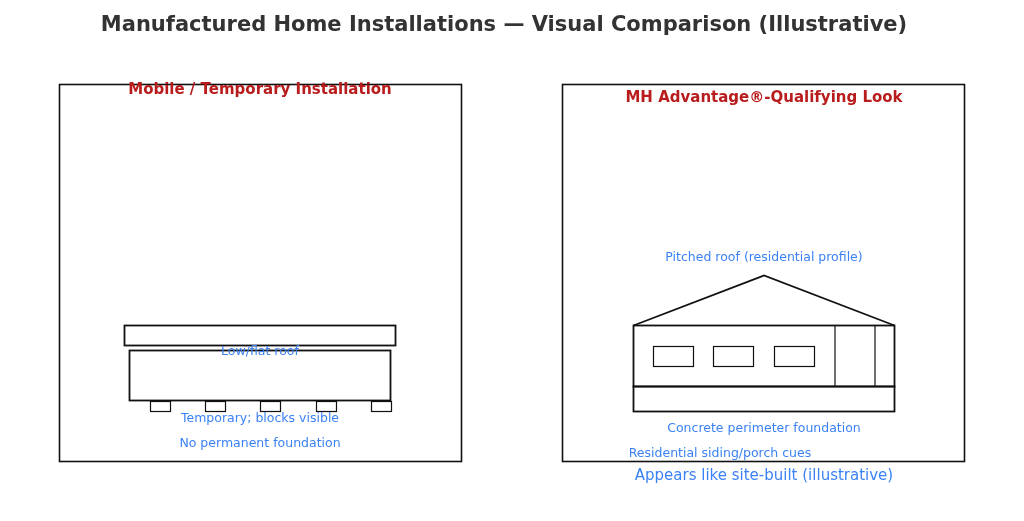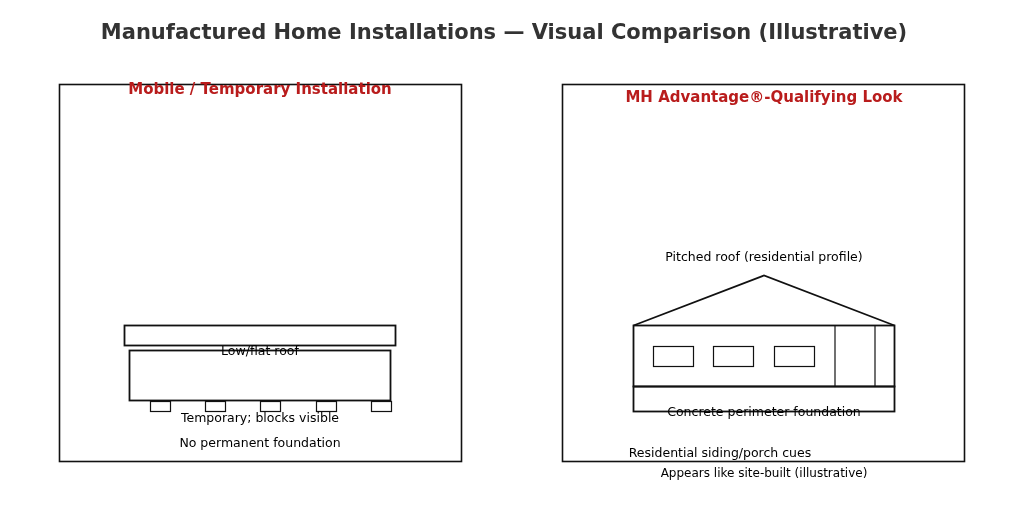--- a/index.html
+++ b/index.html
@@ -1,20 +1,20 @@
 <!DOCTYPE html>
 <html><head>
 <meta charset="utf-8">
 <style>
   html, body { margin: 0; padding: 0; background: #ffffff; }
   body { width: 1024px; height: 521px; position: relative; overflow: hidden; font-family: "DejaVu Sans", sans-serif; color: #333333; }
-  .title { position: absolute; left: 0; top: 12px; width: 1008px; text-align: center; font-size: 21px; font-weight: bold; color: #333333; margin-top: 8px; }
+  .title { position: absolute; left: 0; top: 12px; width: 1008px; text-align: center; font-size: 21px; font-weight: bold; color: #333333; }
   svg { position: absolute; left: 0; top: 0; }
-  .lbl { position: absolute; text-align: center; font-size: 12.5px; color: #000000; white-space: nowrap; transform: translateX(-50%); }
-  .small { font-size: 12px; }
+  .lbl { position: absolute; text-align: center; font-size: 12.5px; color: #3b82f6; white-space: nowrap; transform: translateX(-50%); }
+  .small { font-size: 15px; }
   .ptitle { position: absolute; text-align: center; font-size: 15px; font-weight: bold; color: #b91c1c; white-space: nowrap; transform: translateX(-50%); background: transparent; }
 </style>
 </head>
 <body>
 
 <div class="title">Manufactured Home Installations — Visual Comparison (Illustrative)</div>
 
 <svg width="1024" height="521" viewBox="0 0 1024 521">
 
   <rect x="59.5" y="84.5" width="402" height="377" fill="none" stroke="#111" stroke-width="1.6"></rect>
@@ -50,15 +50,15 @@
 </svg>
 
 <div class="ptitle" style="left:260px; top:80px;">Mobile / Temporary Installation</div>
 <div class="ptitle" style="left:764px; top:88px;">MH Advantage®-Qualifying Look</div>
 
 <div class="lbl" style="left:260px; top:299px;margin-top:44px;">Low/flat roof</div>
 <div class="lbl" style="left:260px; top:410px;">Temporary; blocks visible</div>
 <div class="lbl" style="left:260px; top:435px;">No permanent foundation</div>
 
 <div class="lbl" style="left:764px; top:249px;">Pitched roof (residential profile)</div>
-<div class="lbl" style="left:764px; top:404px;">Concrete perimeter foundation</div>
+<div class="lbl" style="left:764px; top:420px;">Concrete perimeter foundation</div>
 <div class="lbl" style="left:720px; top:445px;text-align:center;">Residential siding/porch cues</div>
 <div class="lbl small" style="left:764px; top:466px;">Appears like site-built (illustrative)</div>
 
 </body></html>

